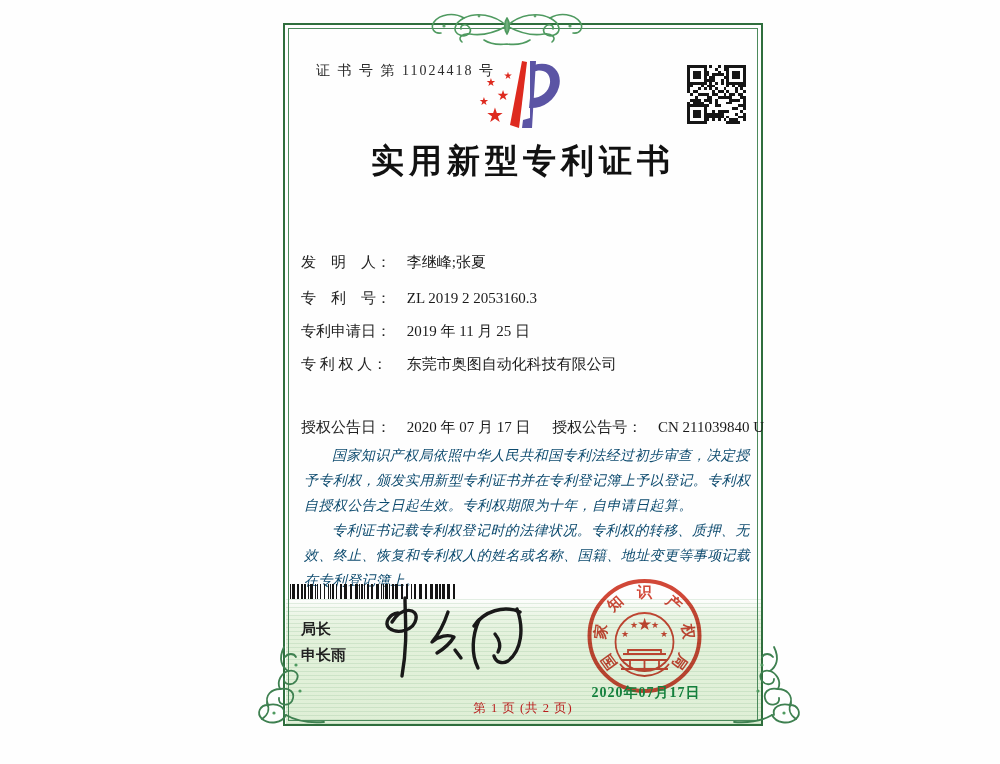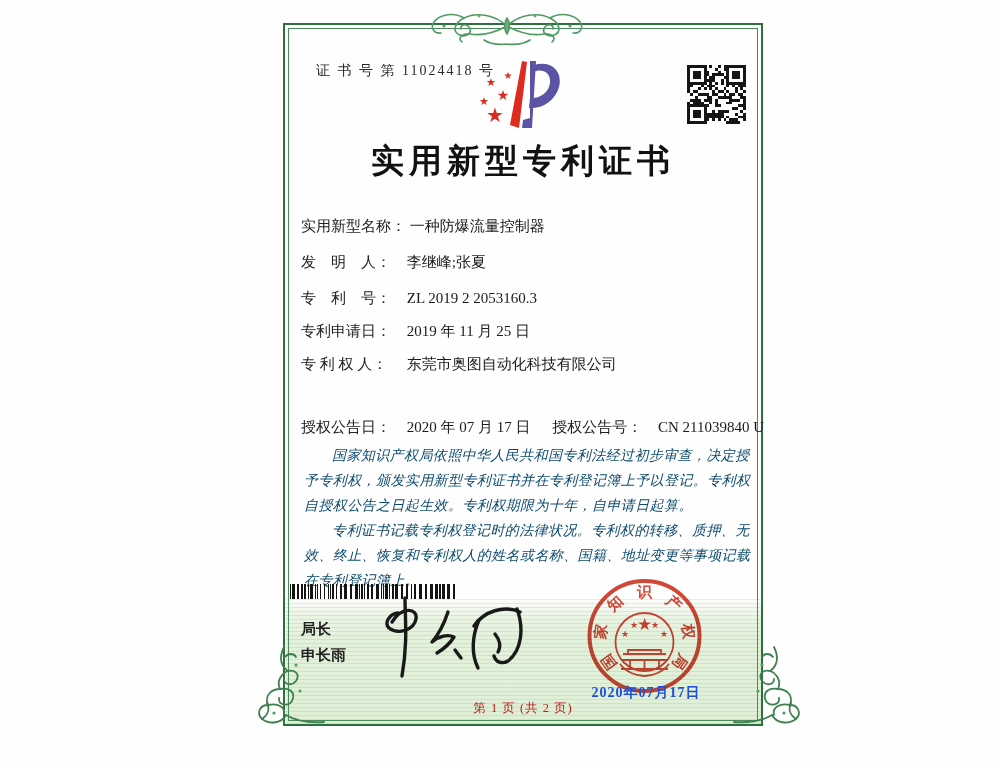--- a/index.html
+++ b/index.html
@@ -36,21 +36,21 @@
   .barcode{position:absolute;left:290px;top:584px;width:168px;height:15px;}
 
   .signer-title{position:absolute;left:301px;top:620px;font-family:"Liberation Sans","DejaVu Sans",sans-serif;
                 font-size:15px;font-weight:700;color:#222;}
   .signer-name{position:absolute;left:301px;top:646px;font-family:"Liberation Sans","DejaVu Sans",sans-serif;
                font-size:15px;font-weight:700;color:#222;}
   .signature{position:absolute;left:362px;top:592px;width:180px;height:88px;}
 
   .seal{position:absolute;left:572px;top:574px;width:145px;height:128px;opacity:.93;mix-blend-mode:multiply;}
   .seal-date{position:absolute;left:577px;top:684px;width:138px;text-align:center;
-             font-size:14px;font-weight:700;letter-spacing:1px;color:#1d4ed8;}
+             font-size:14px;font-weight:700;letter-spacing:1px;color:#15803d;}
 
   .page-footer{position:absolute;left:283px;top:700px;width:480px;text-align:center;
                font-size:12.5px;letter-spacing:1px;color:#b91c1c;}
   .back-note{position:absolute;left:283px;top:780px;width:480px;text-align:center;
              font-size:12px;font-style:italic;letter-spacing:3px;color:#333;}
 
   .top-ornament{position:absolute;left:424px;top:4px;width:166px;height:44px;}
   .corner-fl{position:absolute;width:78px;height:84px;}
   .corner-fl.left{left:252px;top:645px;}
   .corner-fl.right{left:728px;top:645px;transform:scaleX(-1);}
@@ -369,24 +369,20 @@
       <rect x="6" y="20" width="1" height="1" fill="#161616"></rect>
       <rect x="14" y="20" width="1" height="1" fill="#161616"></rect>
       <rect x="15" y="20" width="1" height="1" fill="#161616"></rect>
       <rect x="16" y="20" width="1" height="1" fill="#161616"></rect>
       <rect x="17" y="20" width="1" height="1" fill="#161616"></rect>
       <rect x="18" y="20" width="1" height="1" fill="#161616"></rect>
     </svg>
 
   <div class="title">实用新型专利证书</div>
 
-  <div class="frow" style="top:216px">
-    <span class="lab">实用新型名称：</span>
-    <span class="val">一种防爆流量控制器</span>
-  </div>
   <div class="frow" style="top:252px">
     <span class="lab">发　明　人：</span>
     <span class="val">李继峰;张夏</span>
   </div>
   <div class="frow" style="top:288px">
     <span class="lab">专　利　号：</span>
     <span class="val">ZL 2019 2 2053160.3</span>
   </div>
   <div class="frow" style="top:321px">
     <span class="lab">专利申请日：</span>

